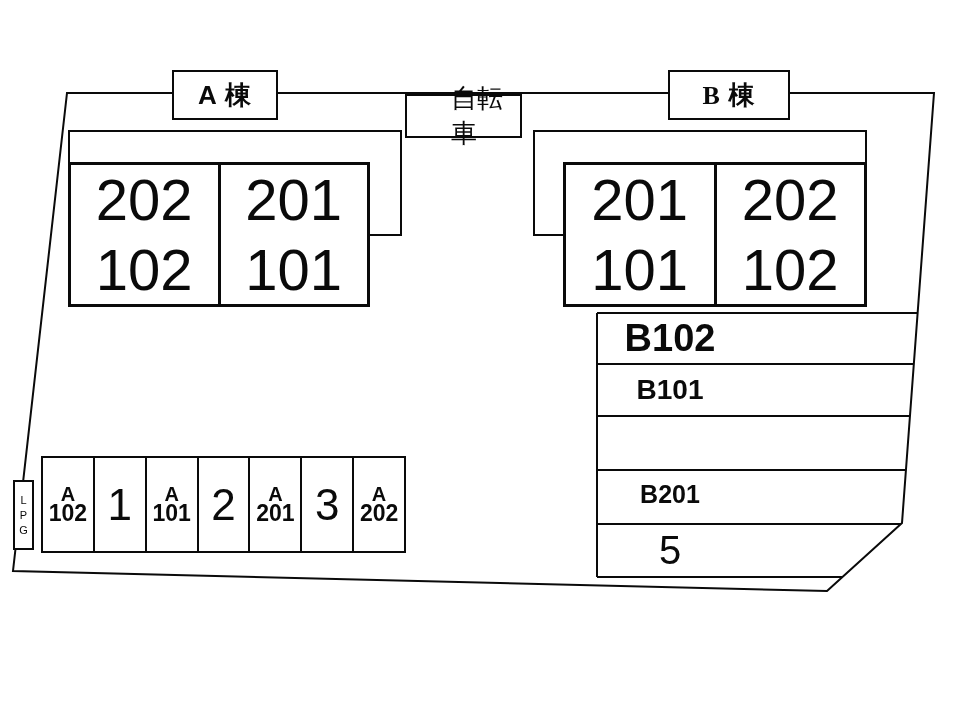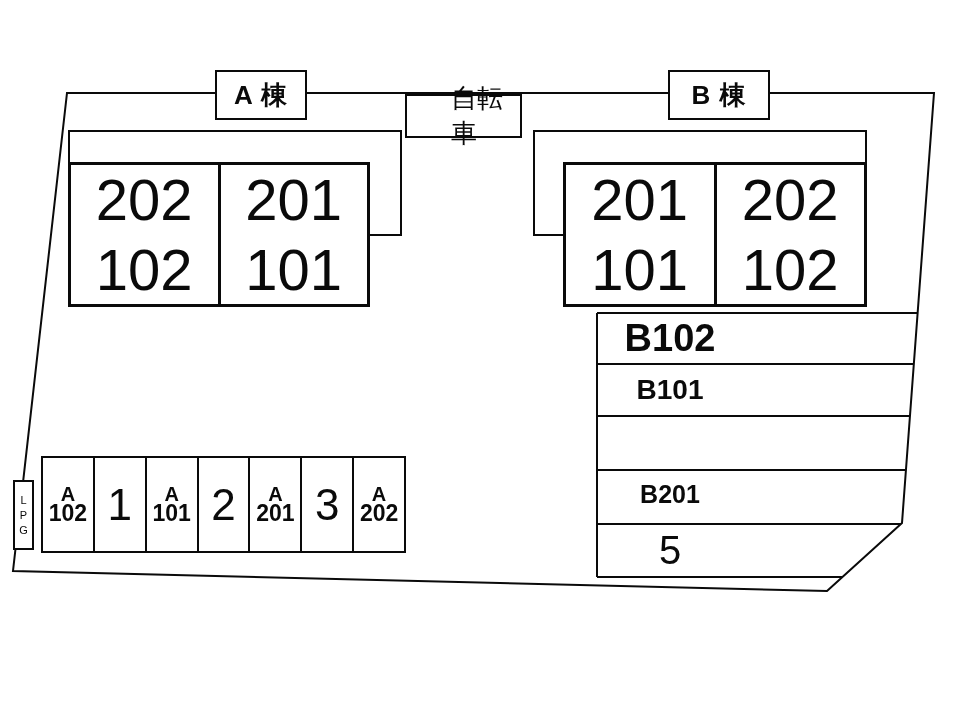--- a/index.html
+++ b/index.html
@@ -133,23 +133,23 @@
     <div class="room-cell">
       <div>201</div>
       <div>101</div>
     </div>
     <div class="room-cell">
       <div>202</div>
       <div>102</div>
     </div>
   </div>
 
-  <div class="box center-flex bldg-label" style="left:172px; top:70px; width:92px; height:50px;margin-left:43px;">A 棟</div>
+  <div class="box center-flex bldg-label" style="left:172px; top:70px; width:106px; height:50px;">A 棟</div>
 
-  <div class="box center-flex bldg-label" style="left:668px; top:70px; width:102px; height:50px;">B 棟</div>
+  <div class="box center-flex bldg-label" style="left:668px; top:70px; width:122px; height:50px;font-family:Liberation Serif, serif;">B 棟</div>
 
   <div class="box center-flex bike-label" style="left:405px; top:94px; width:117px; height:44px;">自転車</div>
 
   <div class="prow prow-1">B102</div>
   <div class="prow prow-2">B101</div>
   <div class="prow prow-4">B201</div>
   <div class="prow prow-5">5</div>
 
   <div class="box bottom-strip">
     <div class="space">

